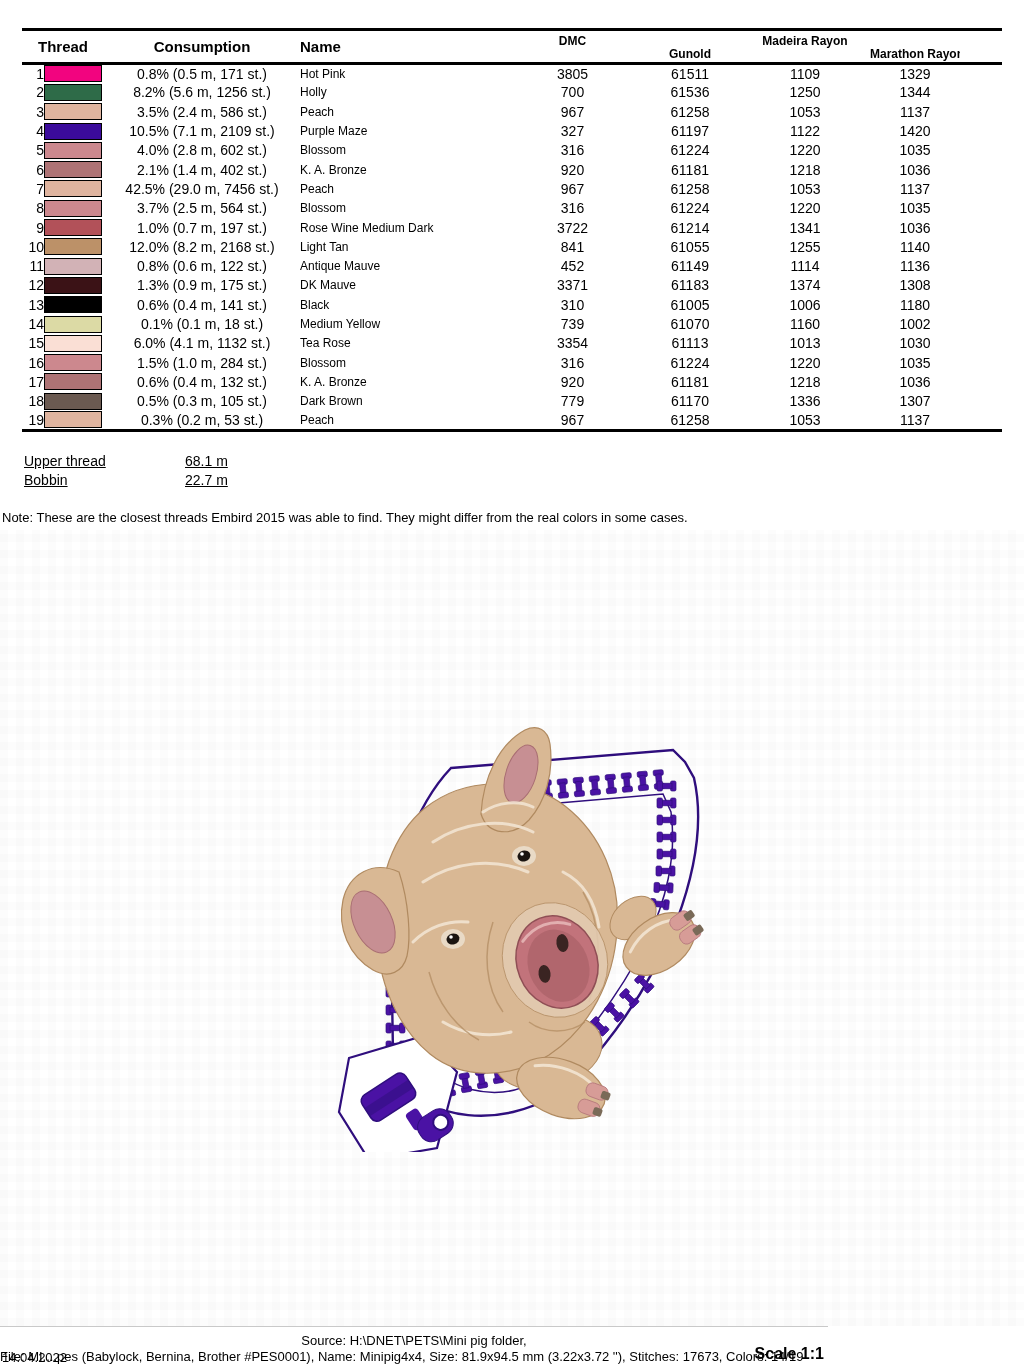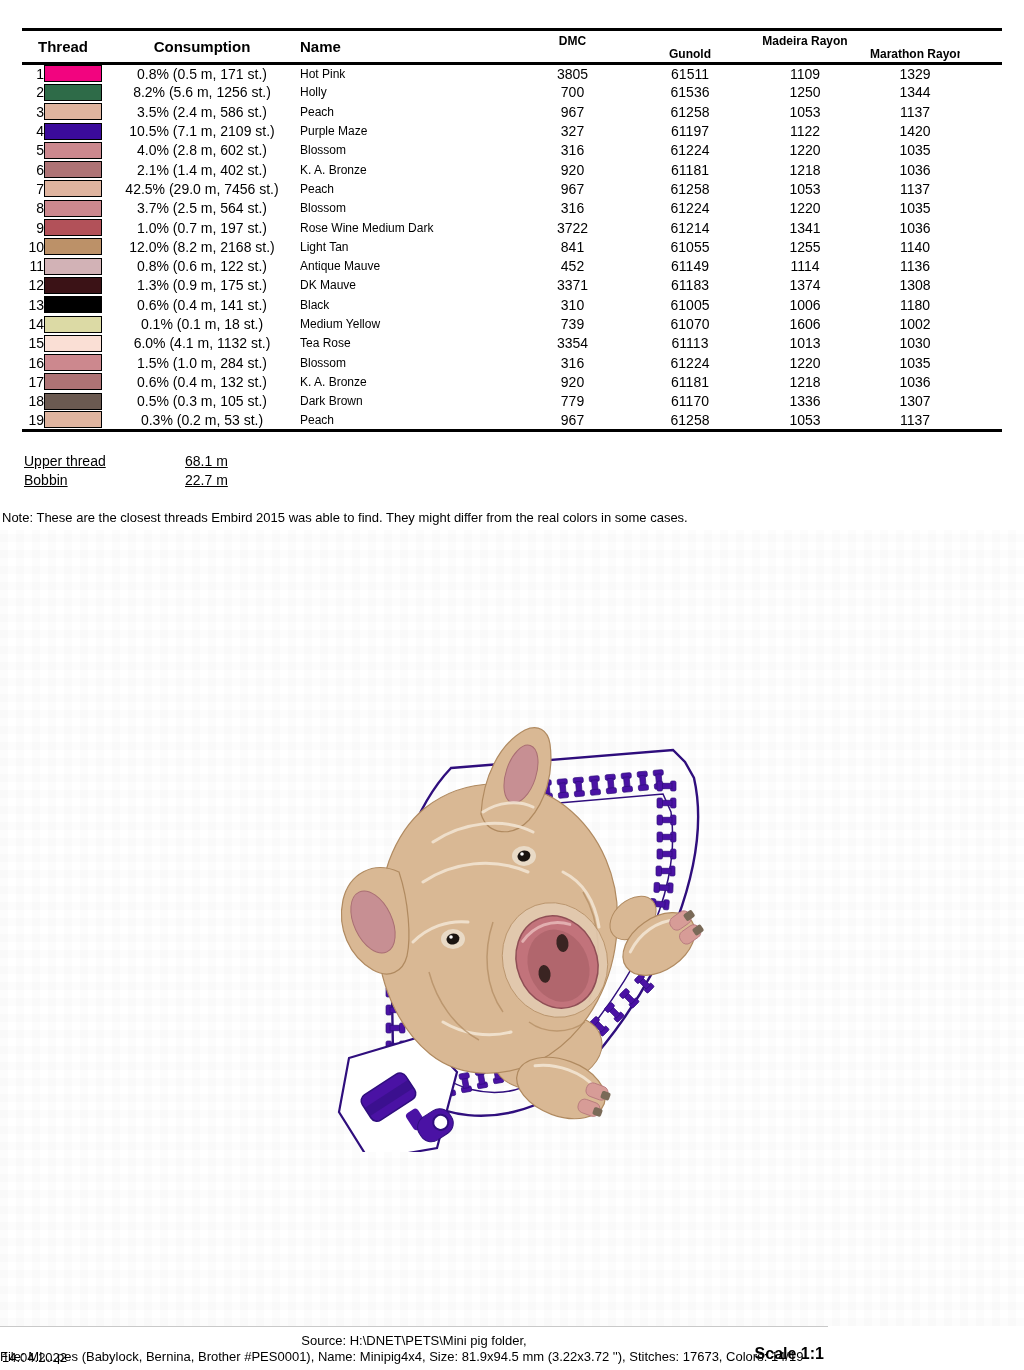--- a/index.html
+++ b/index.html
@@ -246,21 +246,21 @@
     </tr>
         <tr>
       <td class="c-num">14</td>
       <td>
             <div class="swatch" style="background: rgb(220, 218, 165);"></div>
           </td>
       <td class="c-cons">0.1% (0.1 m, 18 st.)</td>
       <td class="c-name">Medium Yellow</td>
       <td class="c-mid">739</td>
       <td class="c-mid">61070</td>
-      <td class="c-mid">1606</td>
+      <td class="c-mid">1160</td>
       <td class="c-mid">1002</td>
       <td></td>
     </tr>
         <tr>
       <td class="c-num">15</td>
       <td>
             <div class="swatch" style="background: rgb(250, 223, 213);"></div>
           </td>
       <td class="c-cons">6.0% (4.1 m, 1132 st.)</td>
       <td class="c-name">Tea Rose</td>

